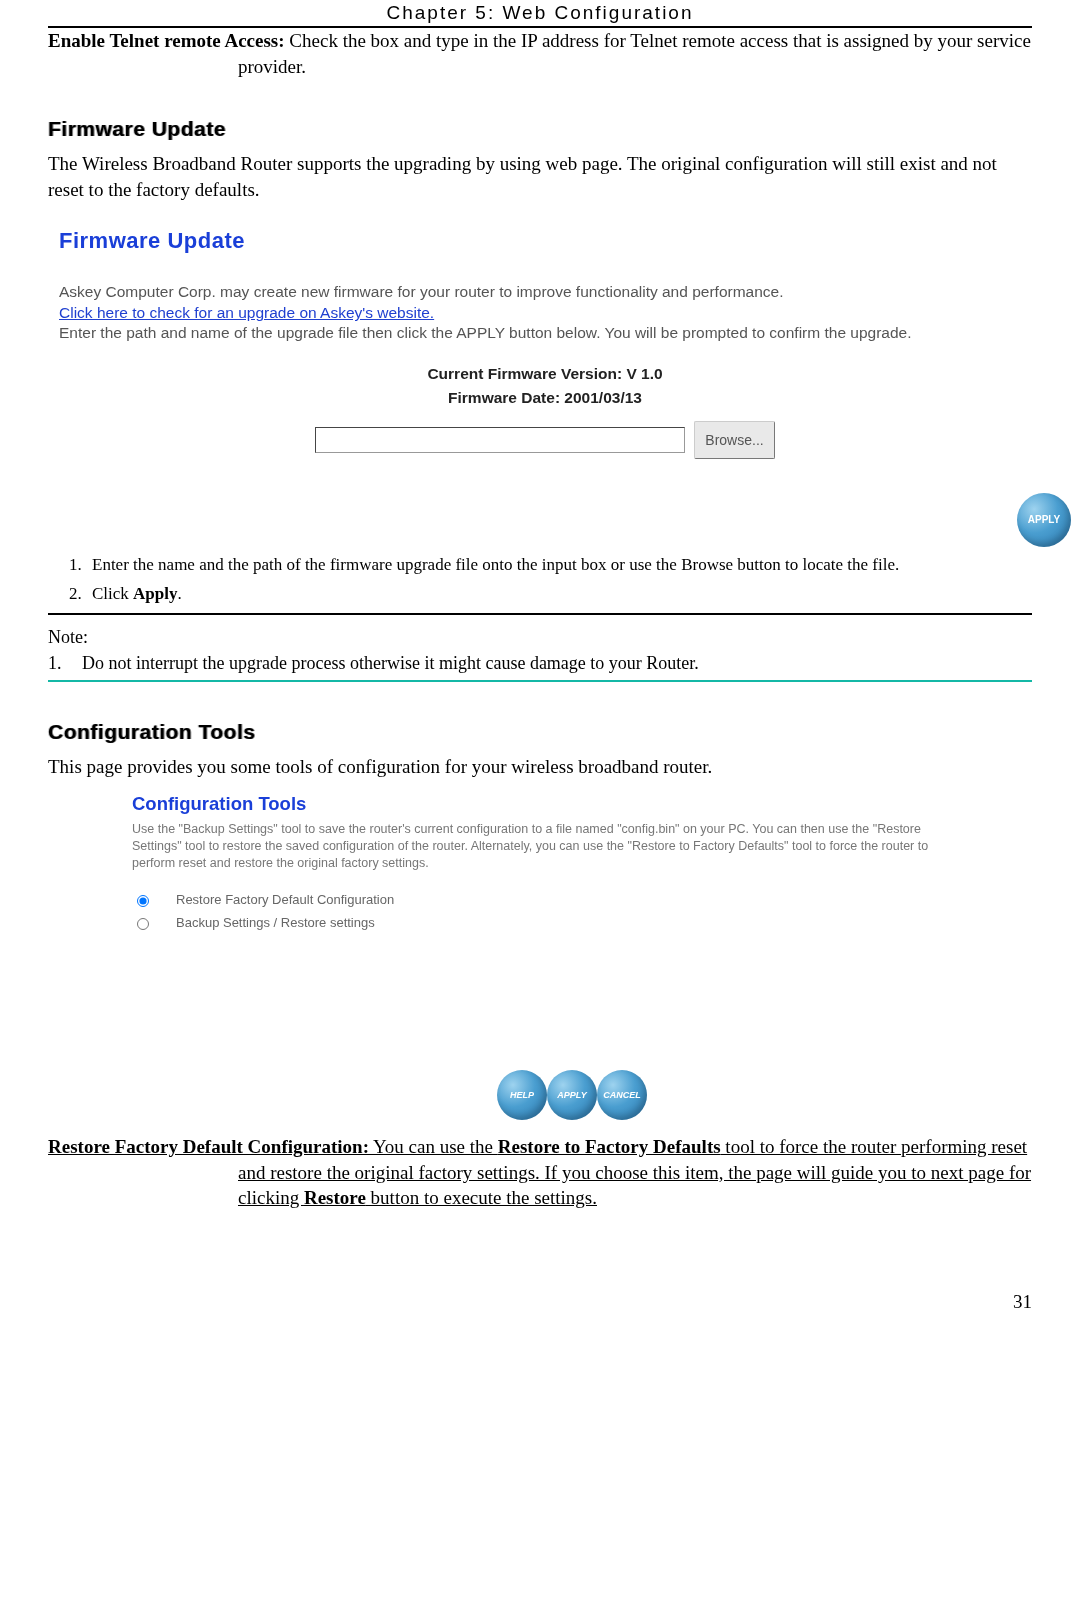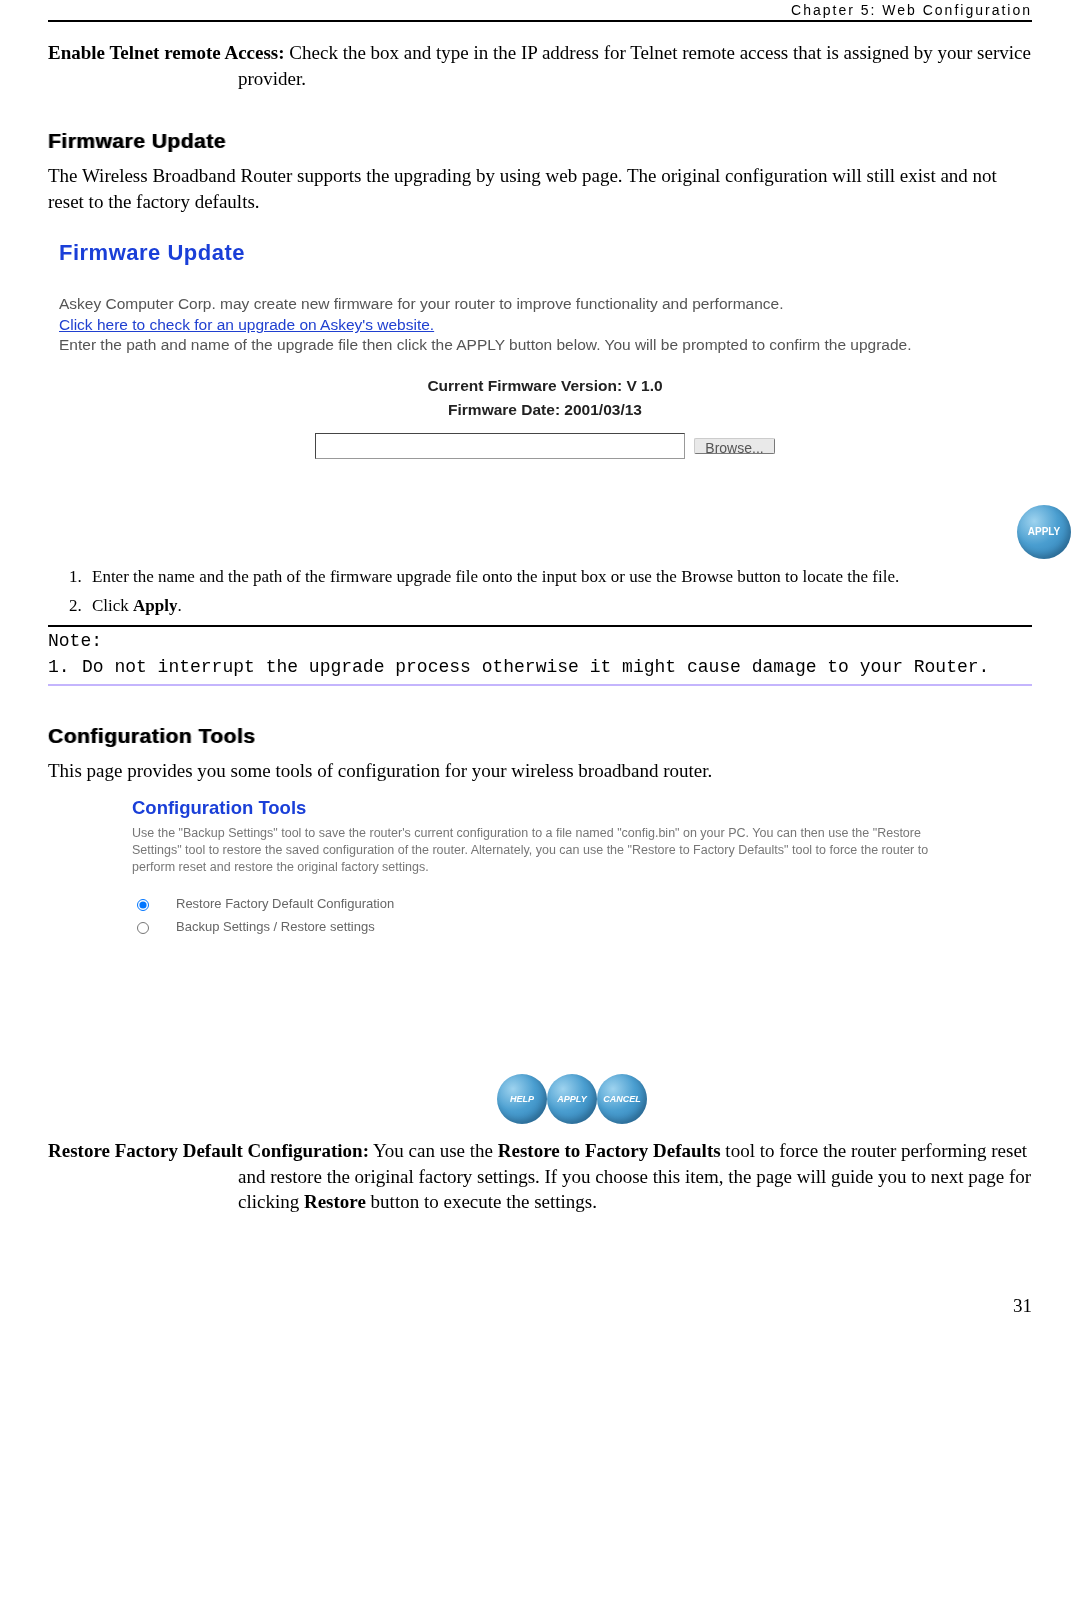--- a/index.html
+++ b/index.html
@@ -11,25 +11,24 @@
     width: 1080px;
     font-size: 18px;
   }
   .page {
     padding: 0 48px 20px 48px;
     box-sizing: border-box;
   }
   .header-area {
     border-bottom: 2px solid #000;
     padding: 2px 0 2px 0;
-    text-align: right;
+    text-align: center;
     font-family: Verdana, Geneva, sans-serif;
-    font-size: 14px;
+    font-size: 19px;
     letter-spacing: 2px;
-    margin-bottom: 18px;
   }
   .body-text {
     font-size: 19px;
     line-height: 1.35;
     margin: 0 0 14px 0;
   }
   .hang-indent {
     padding-left: 190px;
     text-indent: -190px;
   }
@@ -90,21 +89,21 @@
     width: 360px;
     height: 22px;
     border: 1px inset #999;
     background: #fff;
     margin-right: 4px;
     vertical-align: middle;
     font-size: 14px;
     padding: 1px 4px;
   }
   .fw-browse {
-    height: 16px;
+    height: 38px;
     padding: 1px 10px;
     border: 1px outset #ccc;
     background: #e9e9e9;
     font-family: Arial, Helvetica, sans-serif;
     font-size: 14px;
     color: #555;
     vertical-align: middle;
     cursor: pointer;
     border-radius: 2px;
   }
@@ -128,24 +127,24 @@
   
   ol.steps {
     margin: 6px 0 6px 0;
     padding-left: 38px;
     font-size: 17px;
   }
   ol.steps li { margin-bottom: 6px; padding-left: 6px; line-height:1.35;}
   
   .note-sep { border-top: 2px solid #000; margin-top:8px;}
   .note-block {
-    font-family: Liberation Mono, monospace;
+    font-family: Liberation Serif, serif;
     font-size: 18px;
-    padding: 2px 0 4px 0;
-    border-bottom: 2px solid #c4b5fd;
+    padding: 10px 0 4px 0;
+    border-bottom: 2px solid #14b8a6;
     line-height: 1.4;
   }
   .note-block .nl { display:block; }
   .note-block .ni { display:flex; }
   .note-block .nn { width:34px; flex:none;}
   
   .ct-box {
     margin: 8px 0 0 84px;
     width: 820px;
     font-family: Arial, Helvetica, sans-serif;
@@ -261,18 +260,18 @@
       <input type="radio" class="ct-radio" name="cfg" style="">
       <span>Backup Settings  / Restore settings</span>
     </label>
     <div class="ct-buttons">
       <div class="round-btn">HELP</div>
       <div class="round-btn">APPLY</div>
       <div class="round-btn">CANCEL</div>
     </div>
   </div>
 
-  <p class="body-text hang-indent" style="margin-top:14px;">
+  <p class="body-text hang-indent" style="margin-top:14px;text-decoration:underline;">
     <b>Restore Factory Default Configuration:</b><span> You can use the </span><b>Restore to Factory Defaults</b><span> tool to force the router performing reset and restore the original factory settings. If you choose this item, the page will guide you to next page for clicking </span><b>Restore</b><span> button to execute the settings.</span>
   </p>
 
   <div class="page-num">31</div>
 </div>
 
 </body></html>

